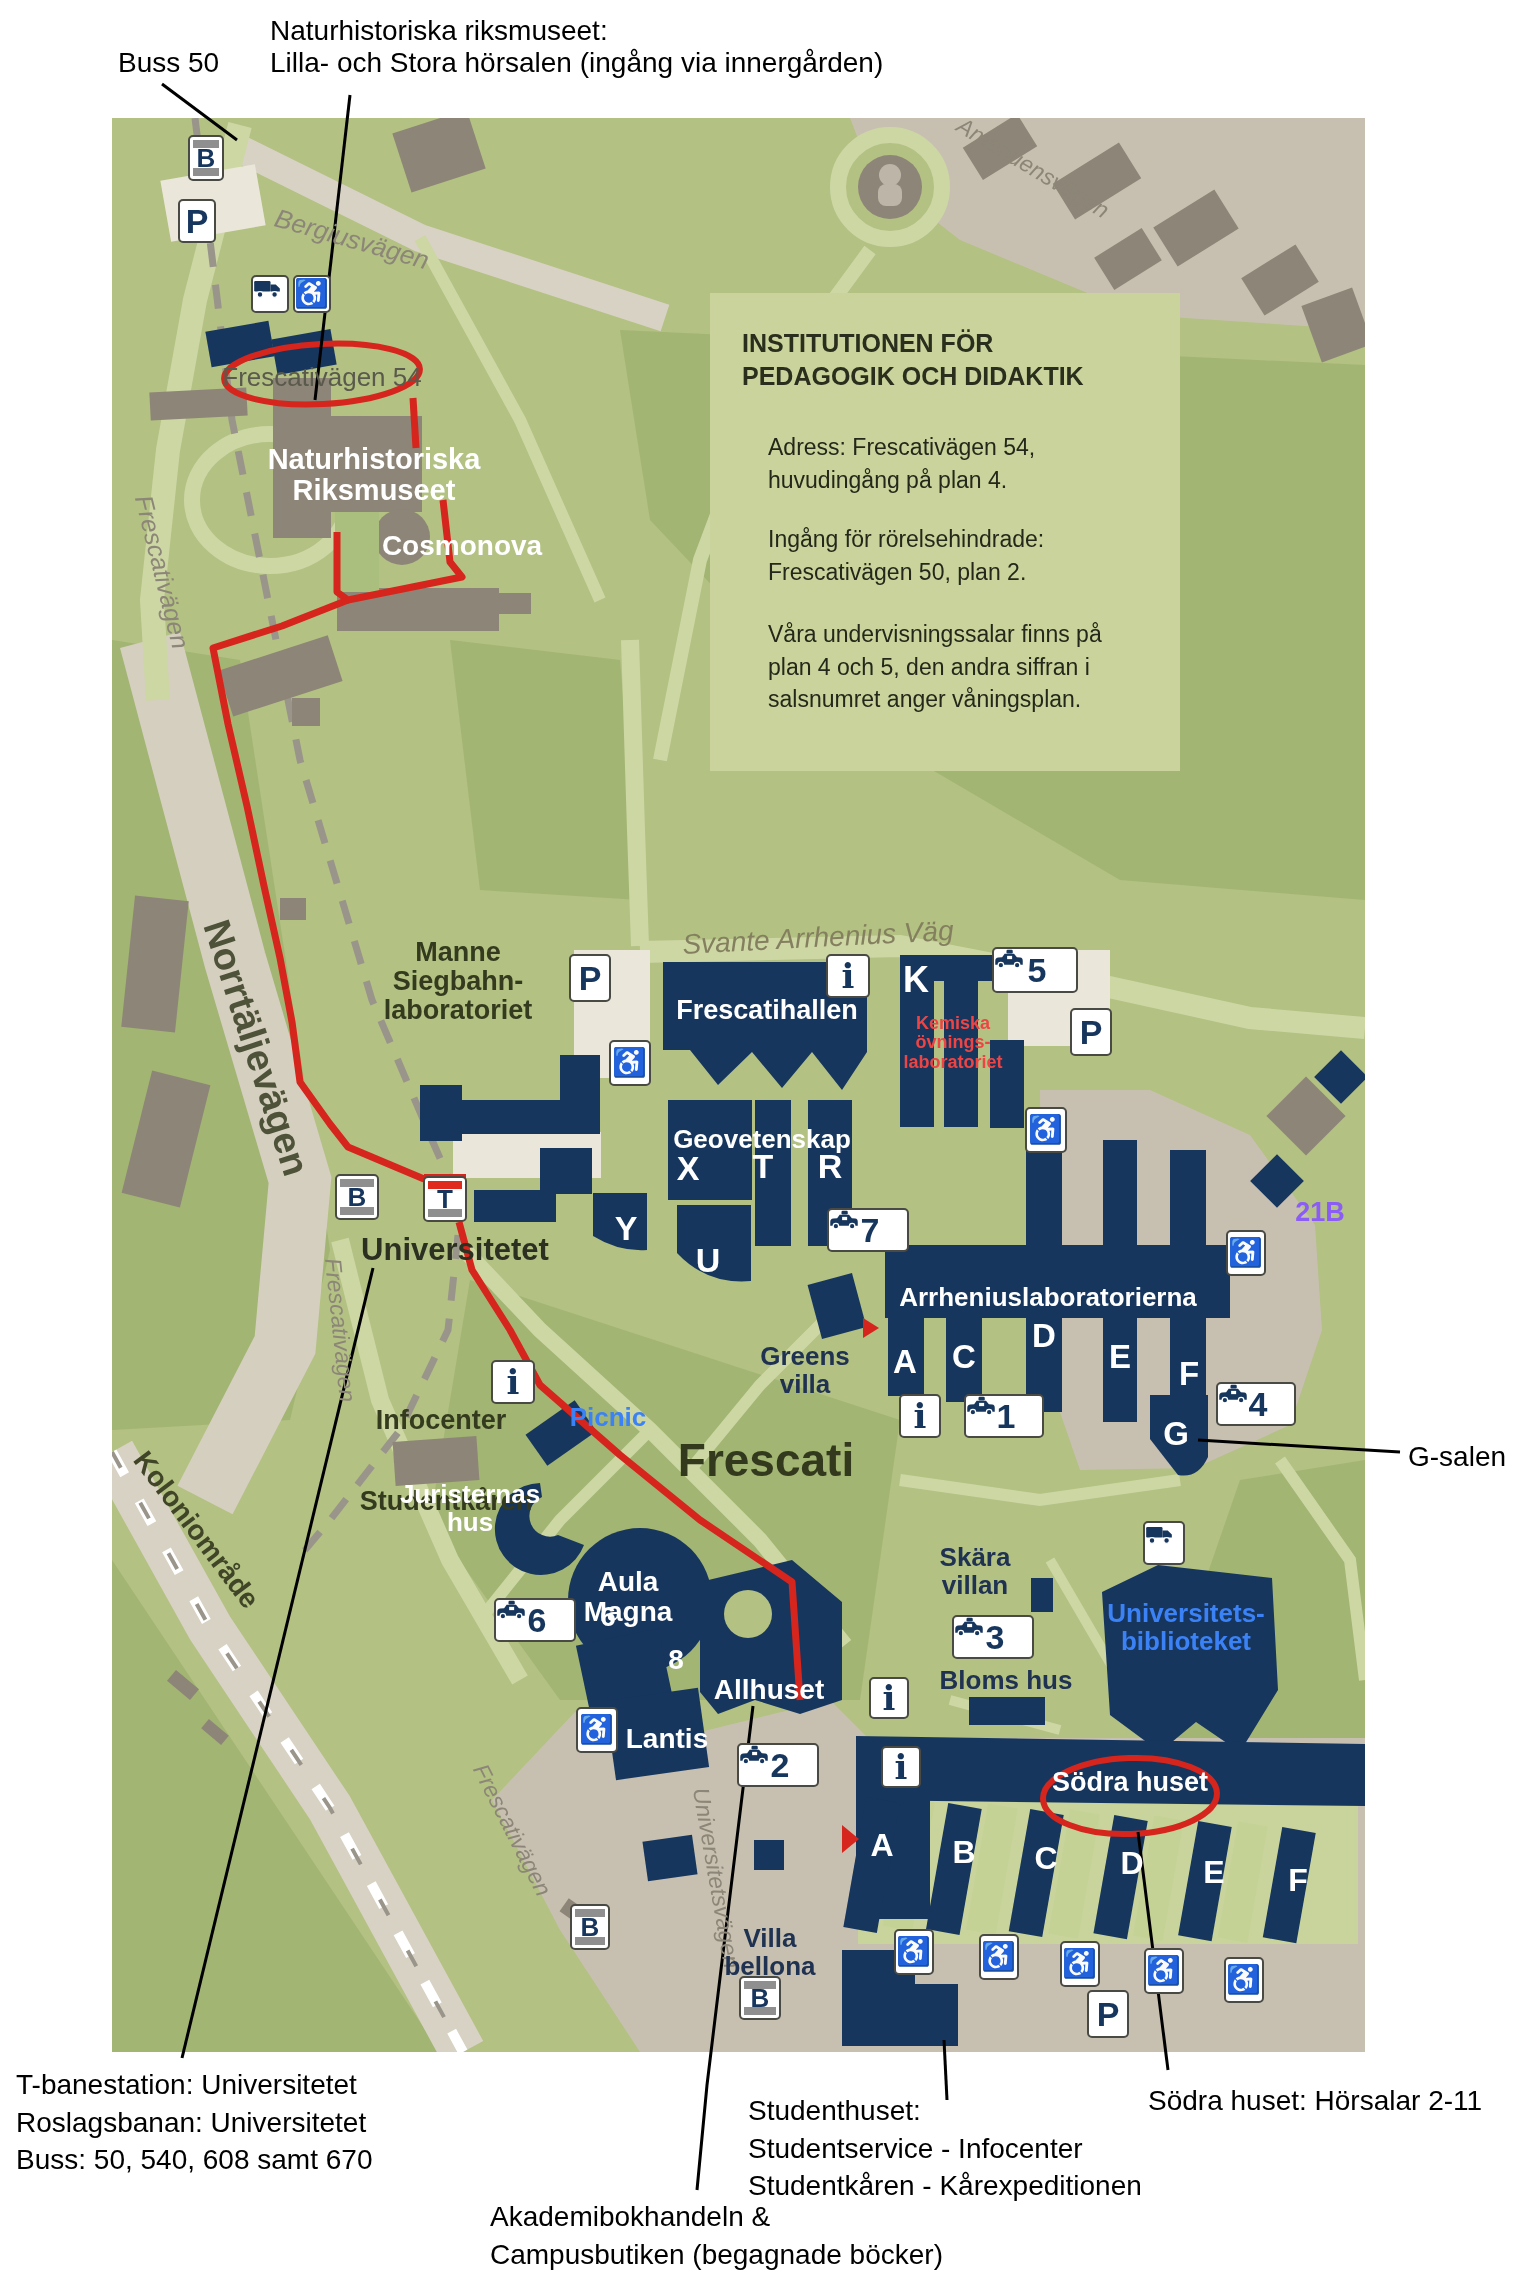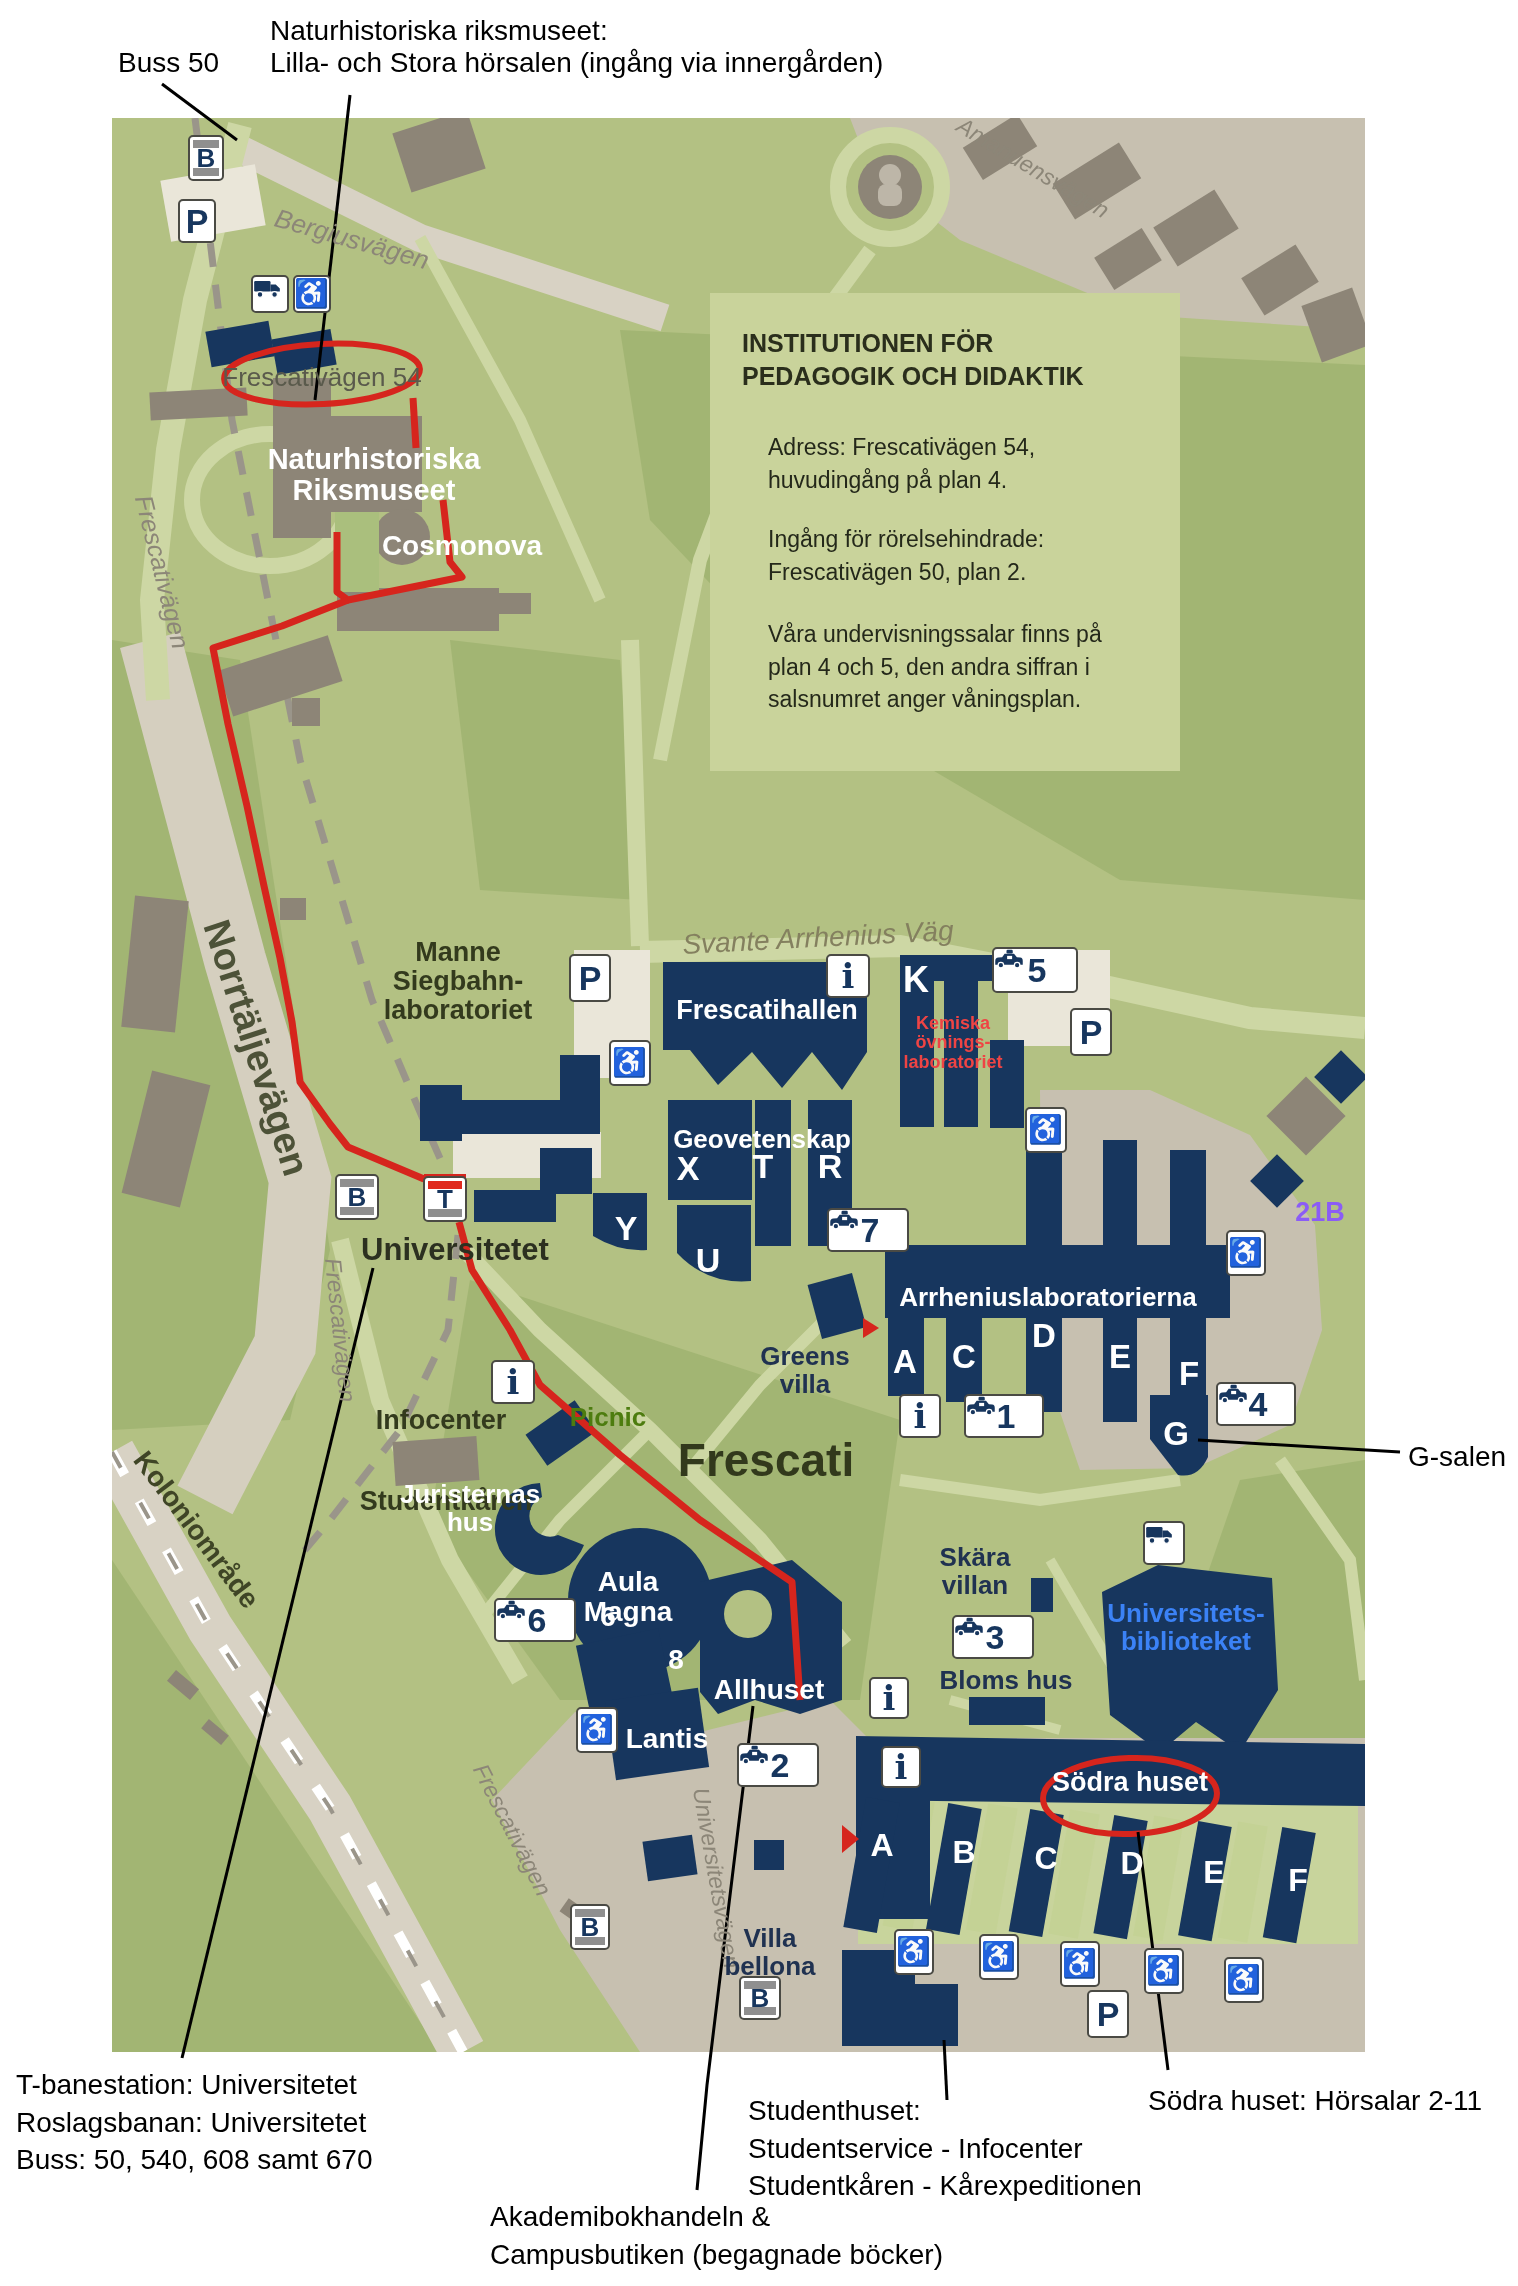--- a/index.html
+++ b/index.html
@@ -261,21 +261,21 @@
     <div class="mlabel" style="left: 1320px; top: 1170px; font-size: 27px; color: #8b5cf6; font-weight: 700; transform: translate(-50%, -50%) rotate(0deg); margin-top: 43px;">21B</div>
     <div class="mlabel" style="left: 1048px; top: 1297px; font-size: 26px; color: rgb(255, 255, 255); font-weight: 700; transform: translate(-50%, -50%) rotate(0deg);">Arrheniuslaboratorierna</div>
     <div class="mlabel" style="left: 905px; top: 1362px; font-size: 33px; color: rgb(255, 255, 255); font-weight: 700; transform: translate(-50%, -50%) rotate(0deg);">A</div>
     <div class="mlabel" style="left: 964px; top: 1357px; font-size: 33px; color: rgb(255, 255, 255); font-weight: 700; transform: translate(-50%, -50%) rotate(0deg);">C</div>
     <div class="mlabel" style="left: 1044px; top: 1336px; font-size: 33px; color: rgb(255, 255, 255); font-weight: 700; transform: translate(-50%, -50%) rotate(0deg);">D</div>
     <div class="mlabel" style="left: 1120px; top: 1357px; font-size: 33px; color: rgb(255, 255, 255); font-weight: 700; transform: translate(-50%, -50%) rotate(0deg);">E</div>
     <div class="mlabel" style="left: 1189px; top: 1374px; font-size: 33px; color: rgb(255, 255, 255); font-weight: 700; transform: translate(-50%, -50%) rotate(0deg);">F</div>
     <div class="mlabel" style="left: 1176px; top: 1434px; font-size: 33px; color: rgb(255, 255, 255); font-weight: 700; transform: translate(-50%, -50%) rotate(0deg);">G</div>
     <div class="mlabel" style="left: 455px; top: 1250px; font-size: 31px; color: rgb(44, 48, 32); font-weight: 700; transform: translate(-50%, -50%) rotate(0deg);">Universitetet</div>
     <div class="mlabel" style="left: 441px; top: 1421px; font-size: 27px; color: rgb(51, 58, 29); font-weight: 600; transform: translate(-50%, -50%) rotate(0deg);">Infocenter</div>
-    <div class="mlabel" style="left: 608px; top: 1417px; font-size: 26px; color: #4d7c0f; font-weight: 600; transform: translate(-50%, -50%) rotate(0deg);">Picnic</div>
+    <div class="mlabel" style="left: 608px; top: 1417px; font-size: 26px; color: #3b82f6; font-weight: 600; transform: translate(-50%, -50%) rotate(0deg);">Picnic</div>
     <div class="mlabel" style="left: 805px; top: 1370px; font-size: 26px; color: rgb(32, 50, 81); font-weight: 600; transform: translate(-50%, -50%) rotate(0deg);">Greens
 villa</div>
     <div class="mlabel" style="left: 766px; top: 1461px; font-size: 46px; color: rgb(50, 57, 28); font-weight: 600; transform: translate(-50%, -50%) rotate(0deg);">Frescati</div>
     <div class="mlabel" style="left: 446px; top: 1502px; font-size: 27px; color: rgb(51, 58, 29); font-weight: 600; transform: translate(-50%, -50%) rotate(0deg);">Studentkåren</div>
     <div class="mlabel" style="left: 470px; top: 1508px; font-size: 26px; color: rgb(255, 255, 255); font-weight: 700; transform: translate(-50%, -50%) rotate(0deg);">Juristernas
 hus</div>
     <div class="mlabel" style="left: 628px; top: 1597px; font-size: 28px; color: rgb(255, 255, 255); font-weight: 700; transform: translate(-50%, -50%) rotate(0deg);">Aula
 Magna</div>
     <div class="mlabel" style="left: 608px; top: 1617px; font-size: 28px; color: rgb(255, 255, 255); font-weight: 700; transform: translate(-50%, -50%) rotate(0deg);">6</div>
     <div class="mlabel" style="left: 676px; top: 1660px; font-size: 28px; color: rgb(255, 255, 255); font-weight: 700; transform: translate(-50%, -50%) rotate(0deg);">8</div>

